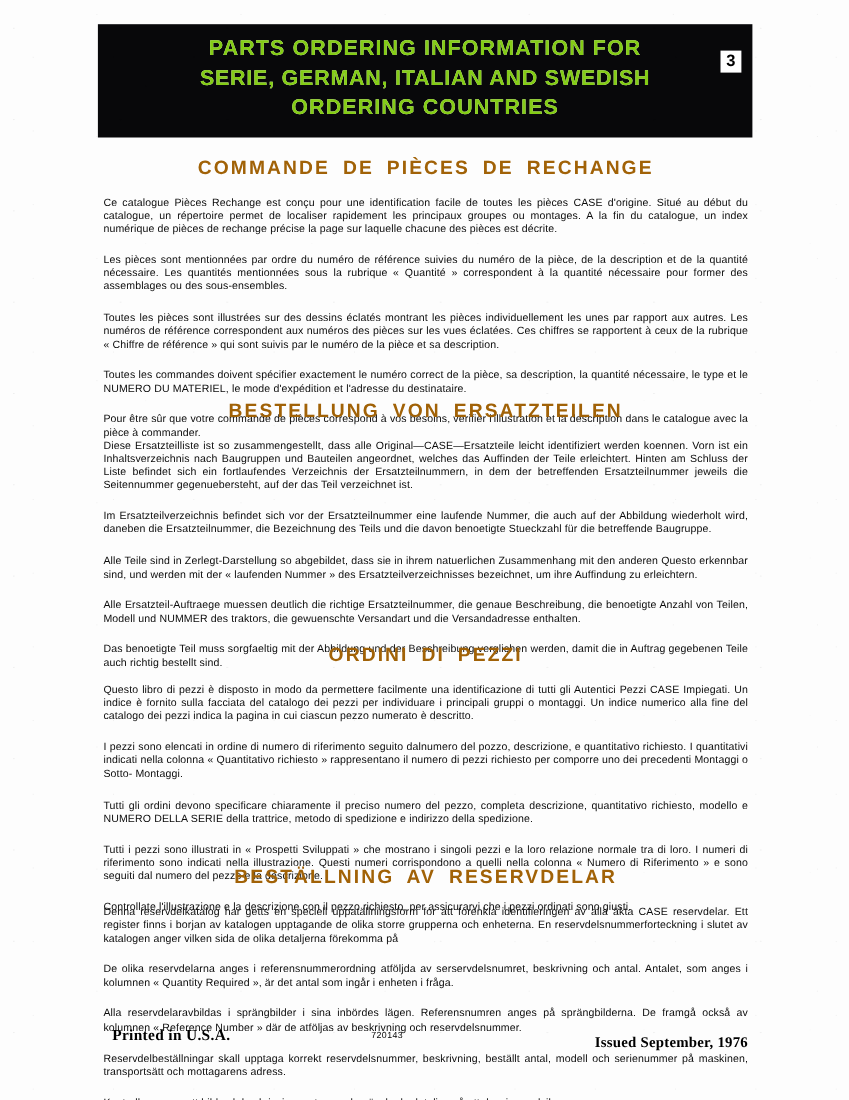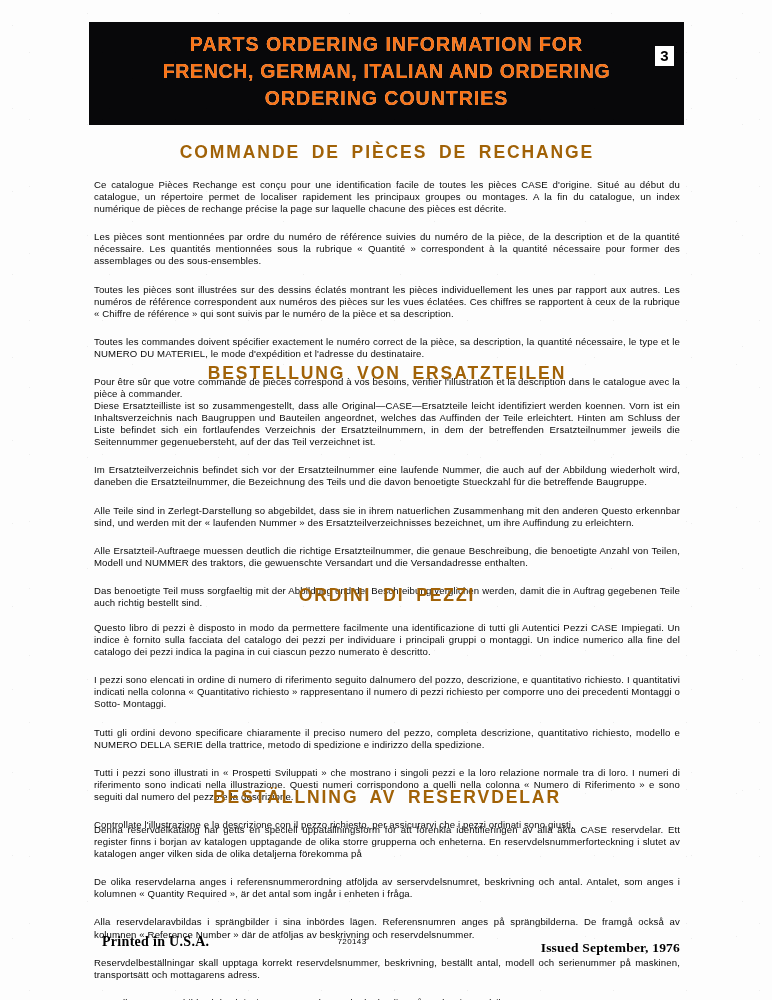--- a/index.html
+++ b/index.html
@@ -29,21 +29,21 @@
     position: absolute;
     left: 89px;
     top: 22px;
     width: 595px;
     height: 103px;
     background: #08080a;
     box-sizing: border-box;
     padding-top: 9px;
   }
   .banner-line {
-    color: #f97316;
+    color: #84cc16;
     font-family: "Liberation Sans", sans-serif;
     font-weight: bold;
     font-size: 19.5px;
     letter-spacing: 1.0px;
     text-align: center;
     line-height: 27px;
     white-space: nowrap;
     text-shadow: 0 0 0.6px #ffffff;
   }
   .banner-line.l2 { letter-spacing: 0.7px; }
@@ -145,21 +145,21 @@
     background-size: 97px 83px, 131px 111px, 73px 67px, 151px 143px;
   }
 </style>
 </head>
 <body>
 
 <div class="page">
 
   <div class="banner">
     <div class="banner-line l1">PARTS ORDERING INFORMATION FOR</div>
-    <div class="banner-line l2">FRENCH, GERMAN, ITALIAN AND ORDERING</div>
+    <div class="banner-line l2">SERIE, GERMAN, ITALIAN AND SWEDISH</div>
     <div class="banner-line l3">ORDERING COUNTRIES</div>
     <div class="page-badge">3</div>
   </div>
 
   <div class="section s-fr">
     <h2 class="section-title">COMMANDE DE PIÈCES DE RECHANGE</h2>
     <p class="para">Ce catalogue Pièces Rechange est conçu pour une identification facile de toutes les pièces CASE d'origine. Situé au début du catalogue, un répertoire permet de localiser rapidement les principaux groupes ou montages. A la fin du catalogue, un index numérique de pièces de rechange précise la page sur laquelle chacune des pièces est décrite.</p>
     <p class="para">Les pièces sont mentionnées par ordre du numéro de référence suivies du numéro de la pièce, de la description et de la quantité nécessaire. Les quantités mentionnées sous la rubrique « Quantité » correspondent à la quantité nécessaire pour former des assemblages ou des sous-ensembles.</p>
     <p class="para">Toutes les pièces sont illustrées sur des dessins éclatés montrant les pièces individuellement les unes par rapport aux autres. Les numéros de référence correspondent aux numéros des pièces sur les vues éclatées. Ces chiffres se rapportent à ceux de la rubrique « Chiffre de référence » qui sont suivis par le numéro de la pièce et sa description.</p>
     <p class="para">Toutes les commandes doivent spécifier exactement le numéro correct de la pièce, sa description, la quantité nécessaire, le type et le NUMERO DU MATERIEL, le mode d'expédition et l'adresse du destinataire.</p>

